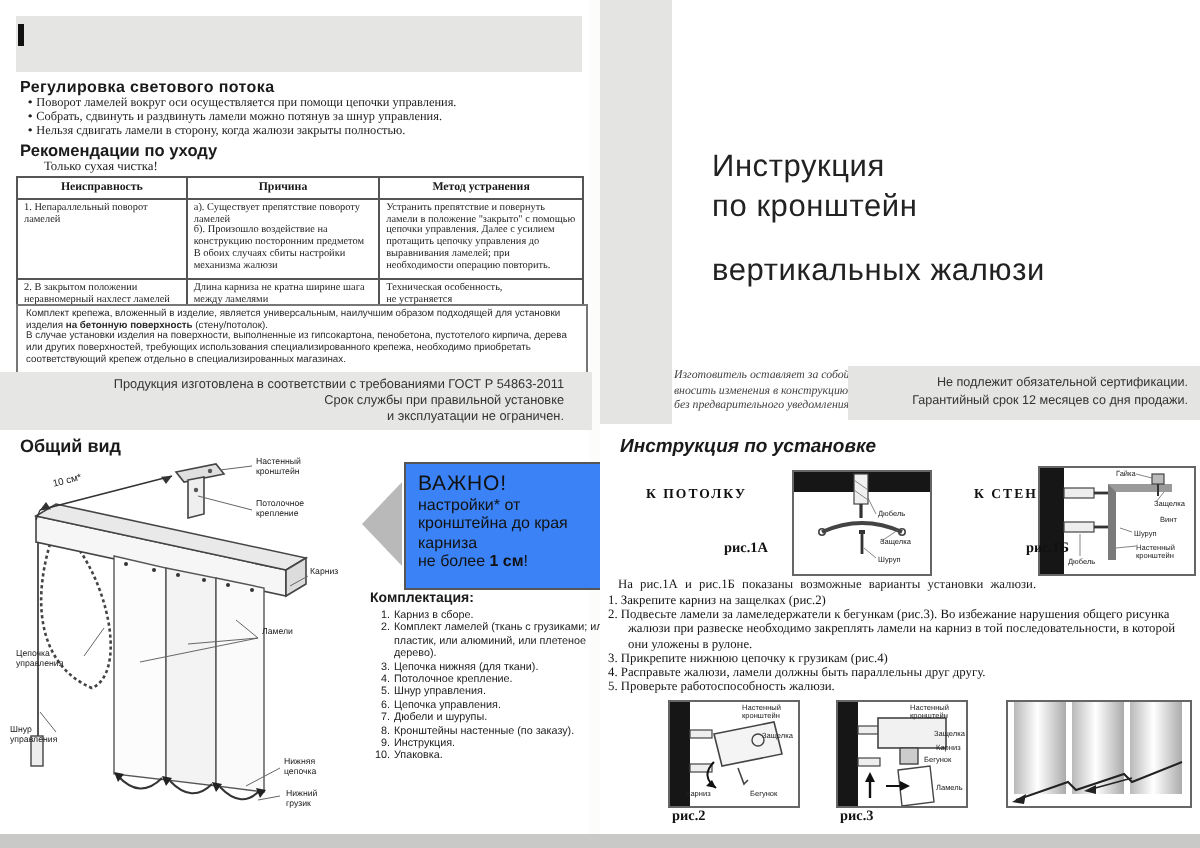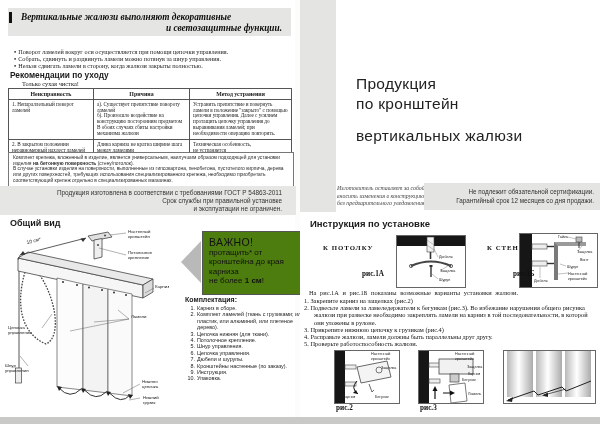--- a/index.html
+++ b/index.html
@@ -35,63 +35,62 @@
   #left-footer{left:0;top:186px;width:296px;height:29px;background:#e6e6e4;text-align:right;padding-top:3px;box-sizing:border-box;}
   #left-footer div{font:6.4px/8px "Liberation Sans",sans-serif;color:#333;margin-right:14px;}
 
   #overview-heading{left:10px;top:218px;font-size:9px;font-weight:600;}
   #overview-diagram{left:2px;top:228px;width:200px;height:196px;}
   .ovlbl{position:absolute;font:7px/7.8px "Liberation Sans",sans-serif;color:#222;transform:scale(.62);transform-origin:0 0;white-space:pre-line;}
   #ov-distance{left:24px;top:12px;transform:rotate(-14deg) scale(.7);transform-origin:0 0;}
 
   #imp-arrow{left:181px;top:241px;width:20px;height:42px;background:#b9b9b9;
              clip-path:polygon(100% 0,100% 100%,0 50%);}
-  #imp-box{left:202px;top:231px;width:86px;height:54px;border:1.2px solid #555;background:#4d7c0f;padding:4px 6px;}
+  #imp-box{left:202px;top:231px;width:86px;height:54px;border:1.2px solid #555;background:#3b82f6;padding:4px 6px;}
   #imp-title{font-size:10.5px;letter-spacing:.4px;color:#111;}
   .imp-line{font:8px/9.4px "Liberation Sans",sans-serif;color:#111;}
 
   #kit-heading{left:185px;top:296px;font-size:7px;font-weight:700;}
   #kit-list{left:185px;top:305px;width:122px;}
   .kit-row{display:flex;}
   .kit-num{width:10px;text-align:right;margin-right:2px;font:5.4px/6.4px "Liberation Sans",sans-serif;flex:none;}
   .kit-text{font:5.4px/6.4px "Liberation Sans",sans-serif;color:#1c1c1c;}
 
   
   #right-page{left:300px;top:0;width:300px;height:417px;background:#fff;}
   #gutter-band{left:300px;top:0;width:36px;height:212px;background:#e4e4e2;}
   .cover-line{position:absolute;left:356px;font:15.5px/20px "Liberation Sans",sans-serif;letter-spacing:.3px;color:#222;}
   #mfr-note{left:337px;top:185px;font:italic 5.9px/7.6px "Liberation Serif",serif;color:#444;}
   #cert-band{left:424px;top:183px;width:176px;height:27px;background:#e4e4e2;text-align:right;box-sizing:border-box;padding:4px 6px 0 0;}
   #cert-band div{font:6.3px/9px "Liberation Sans",sans-serif;color:#333;}
 
-  #install-heading{left:310px;top:218px;font-size:9.5px;font-weight:600;}
+  #install-heading{left:310px;top:218px;font-size:9.5px;font-weight:600;font-style:italic;}
   .figtitle{position:absolute;font:700 6.8px "Liberation Serif",serif;letter-spacing:1px;color:#111;}
   .figcap{position:absolute;font:700 7.2px "Liberation Serif",serif;color:#111;}
   .minifig{position:absolute;background:#fff;border:0.8px solid #666;}
   .t38{position:absolute;font:6.5px/7px "Liberation Sans",sans-serif;color:#222;transform:scale(.58);transform-origin:0 0;white-space:pre-line;}
 
   #install-intro{left:309px;top:289px;width:286px;font:6.4px/7px "Liberation Serif",serif;word-spacing:2px;}
   #install-steps{left:304px;top:297px;width:292px;}
   #install-steps div{font:6.4px/7.2px "Liberation Serif",serif;padding-left:10px;text-indent:-10px;color:#151515;}
 
   #bottom-strip{left:0;top:417px;width:600px;height:7px;background:#c9c9c7;}
 </style>
 </head>
 <body>
 
 <div id="sheet">
 
   <div id="left-page" class="abs">
 
     <div id="title-band" class="abs">
       <div id="title-marker" class="abs"></div>
-      <div id="title-l1" class="abs">Вертикальные  жалюзи  выполняют  декоративные</div>
-      <div id="title-l2" class="abs">и  светозащитные  функции.</div>
-    </div>
-
+    </div>
+
+    <div id="lf-heading" class="abs">Регулировка светового потока</div>
     <div id="lf-bullets" class="abs">
       <div><span class="bdot">•</span><span>Поворот ламелей вокруг оси осуществляется при помощи цепочки управления.</span></div>
       <div><span class="bdot">•</span><span>Собрать, сдвинуть и раздвинуть ламели можно потянув за шнур управления.</span></div>
       <div><span class="bdot">•</span><span>Нельзя сдвигать ламели в сторону, когда жалюзи закрыты полностью.</span></div>
     </div>
 
     <div id="care-heading" class="abs">Рекомендации по уходу</div>
     <div id="care-note" class="abs">Только сухая чистка!</div>
 
     <table id="care-table" class="abs">
@@ -207,21 +206,21 @@
       <span class="ovlbl" style="left:129px;top:86px">Ламели</span>
       <span class="ovlbl" style="left:140px;top:151px">Нижняя
 цепочка</span>
       <span class="ovlbl" style="left:141px;top:167px">Нижний
 грузик</span>
     </div>
 
     <div id="imp-arrow" class="abs"></div>
     <div id="imp-box" class="abs">
       <div id="imp-title">ВАЖНО!</div>
-      <div class="imp-line">протащить* от</div>
+      <div class="imp-line">настройки* от</div>
       <div class="imp-line">кронштейна до края</div>
       <div class="imp-line">карниза</div>
       <div class="imp-line"><span>не более </span><b>1 см</b><span>!</span></div>
     </div>
 
     <div id="kit-heading" class="abs">Комплектация:</div>
     <div id="kit-list" class="abs">
       <div class="kit-row">
           <span class="kit-num">1.</span>
           <span class="kit-text">Карниз в сборе.</span>
@@ -261,21 +260,21 @@
       <div class="kit-row">
           <span class="kit-num">10.</span>
           <span class="kit-text">Упаковка.</span>
         </div>
     </div>
   </div>
 
   <div id="right-page" class="abs"></div>
   <div id="gutter-band" class="abs"></div>
 
-  <div class="cover-line" style="top:74px">Продукция</div>
+  <div class="cover-line" style="top:74px">Инструкция</div>
   <div class="cover-line" style="top:94px">по кронштейн</div>
   <div class="cover-line" style="top:126px">вертикальных жалюзи</div>
 
   <div id="mfr-note" class="abs pre">Изготовитель оставляет за собой право
 вносить изменения в конструкцию
 без предварительного уведомления.</div>
   <div id="cert-band" class="abs">
     <div>Не подлежит обязательной сертификации.</div>
     <div>Гарантийный срок 12 месяцев со дня продажи.</div>
   </div>

